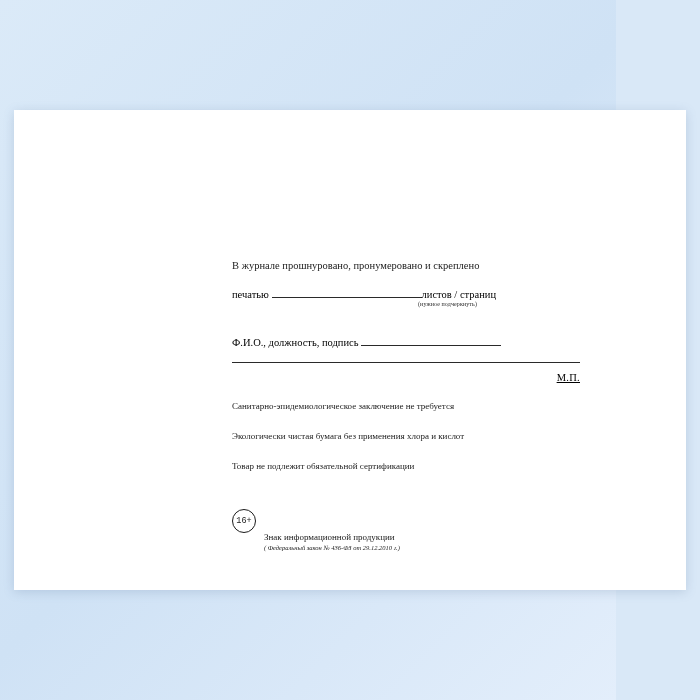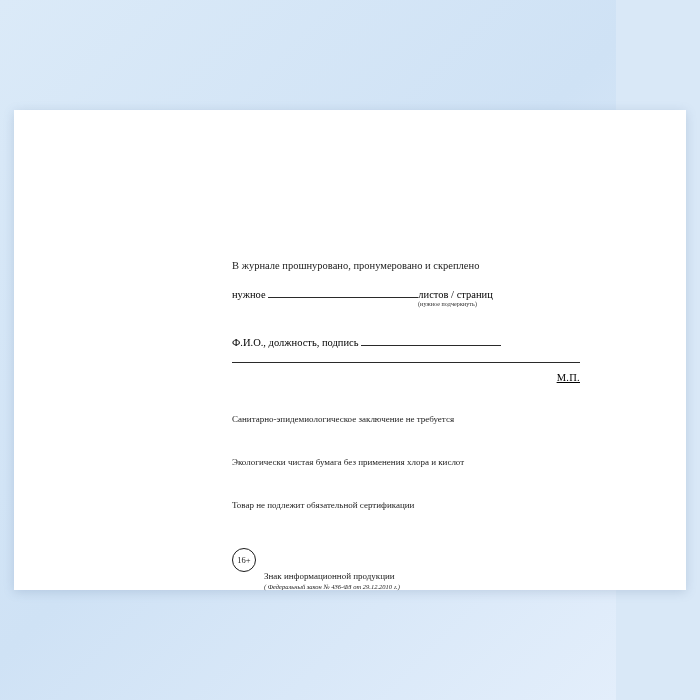--- a/index.html
+++ b/index.html
@@ -87,40 +87,40 @@
   }
   .sep {
     margin-top: 14px;
     width: 348px;
     height: 0;
   }
   .para {
     font-size: 9px;
     color: #1b1b1b;
     line-height: 1.42;
-    margin-top: 30px;
+    margin-top: 17px;
     width: 352px;
   }
   .para.first { margin-top: 20px; }
   .italic { font-style: italic; }
   .mark-row {
     display: flex;
     align-items: center;
     margin-top: 18px;
   }
   .age-badge {
     width: 22px;
     height: 22px;
     border: 1px solid #1b1b1b;
     border-radius: 50%;
     display: flex;
     align-items: center;
     justify-content: center;
     font-size: 8.5px;
-    font-family: Liberation Serif, serif;
+    font-family: Liberation Mono, monospace;
     color: #1b1b1b;
     flex: 0 0 auto;
   }
   .mark-texts {
     margin-left: 8px;
     margin-top: 41px;
   }
   .mark-title {
     font-size: 9px;
     color: #1b1b1b;
@@ -137,21 +137,21 @@
 </head>
 <body>
 
 <div class="stage">
   <div class="page">
     <div class="content">
 
       <div class="line-block row1">В журнале прошнуровано, пронумеровано и скреплено</div>
 
       <div class="row2">
-        <span>нужное</span>
+        <span>печатью</span>
         <span class="dotline w-seal"></span><span>листов / страниц</span>
       </div>
       <div class="small-note">(нужное подчеркнуть)</div>
 
 
       <div class="row3">
         <span>Ф.И.О., должность, подпись</span>
         <span class="dotline w-fio"></span>
       </div>
 

